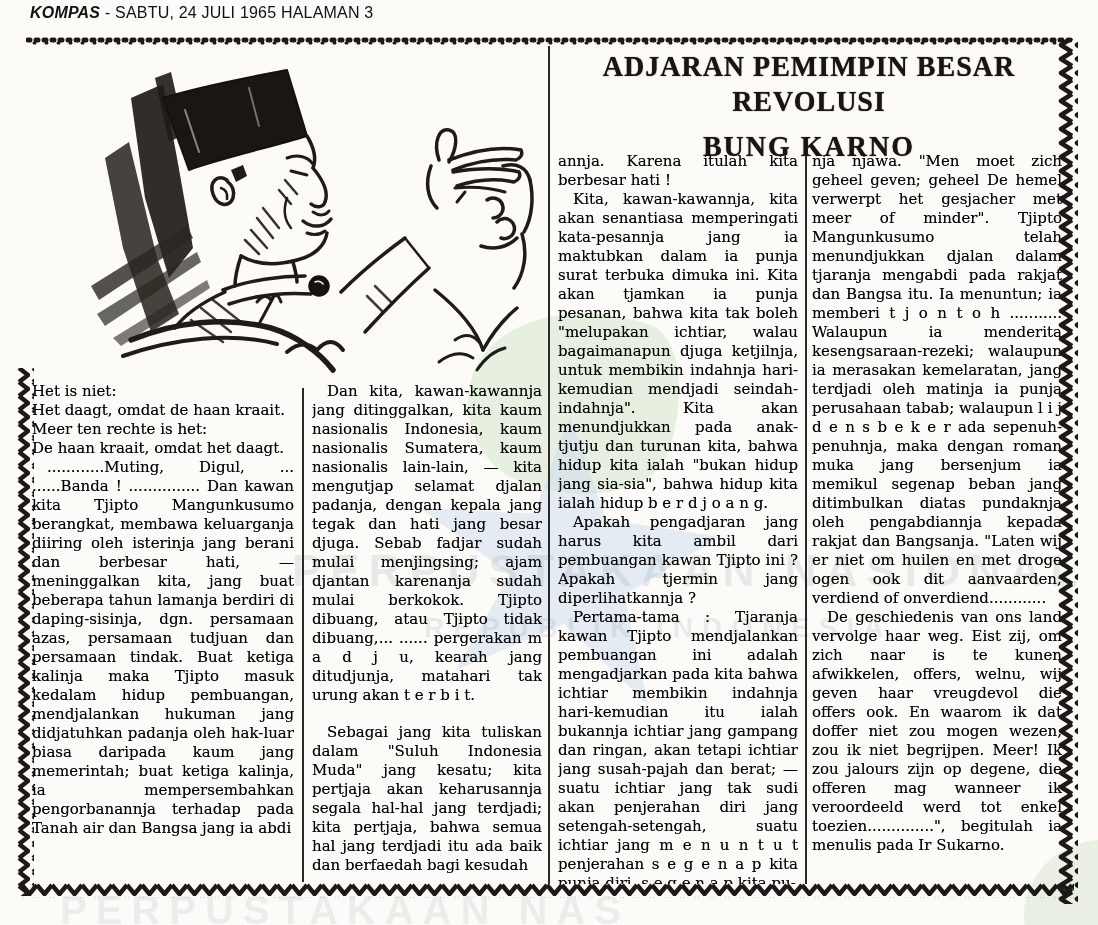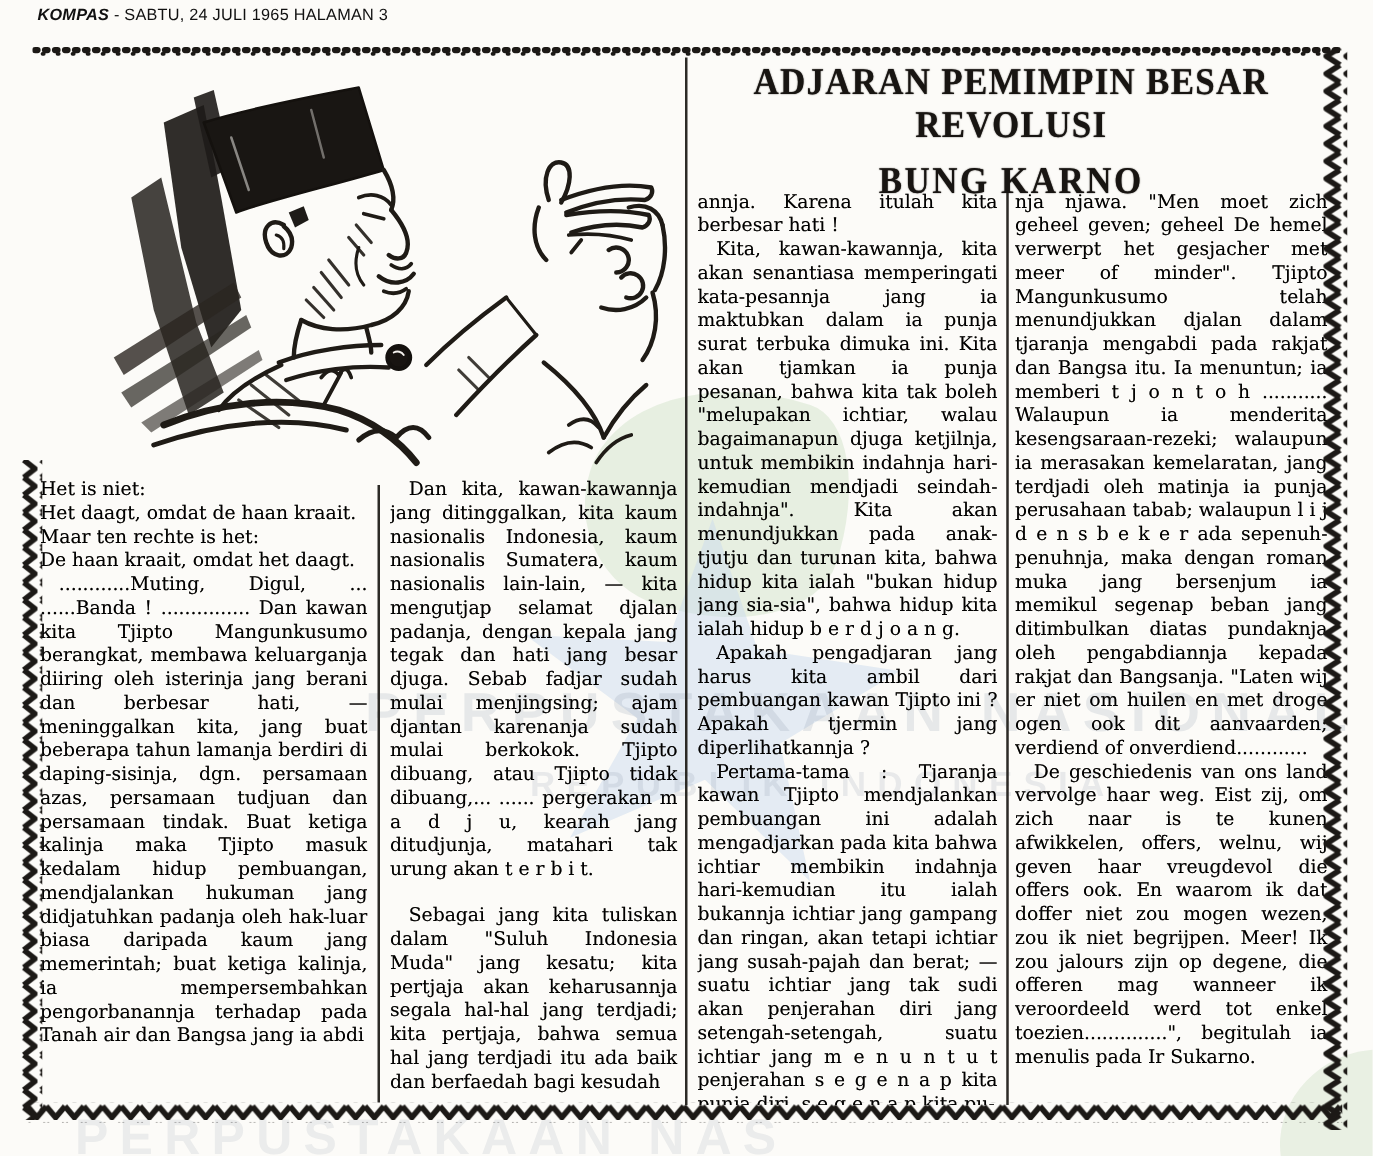--- a/index.html
+++ b/index.html
@@ -4,21 +4,21 @@
 <style>
   html,body{margin:0;padding:0;}
   body{
     width:1098px;height:925px;position:relative;overflow:hidden;
     background:#fcfbf8;
     font-family:"DejaVu Serif", serif;
     color:#27221b;
   }
   
   .page-header{
-    position:absolute;left:30px;top:4px;font-size:13px;
+    position:absolute;left:30px;top:4px;font-size:16px;
     font-family:"Liberation Sans", sans-serif;color:#111;
     letter-spacing:.2px;white-space:nowrap;
   }
   .page-header .brand{font-weight:bold;font-style:italic;}
   
   .border{position:absolute;z-index:5;}
   
   .headline{
     position:absolute;left:556px;top:52px;width:506px;text-align:center;z-index:3;
     font-family:Liberation Serif, serif;font-weight:bold;color:#181512;
@@ -208,21 +208,21 @@
     <path d="M420,300 q14,-10 24,2" stroke-width="3"></path>
     <path d="M404,322 q18,-14 34,-4" stroke-width="3"></path>
     <path d="M442,330 q12,-18 28,-22" stroke-width="3"></path>
   </g>
 </svg>
 
 <div class="col" id="col1">
   <div class="poem">
     <div>Het is niet:</div>
     <div>Het daagt, omdat de haan kraait.</div>
-    <div>Maar ten rechte is het:</div>
+    <div>Meer ten rechte is het:</div>
     <div>De haan kraait, omdat het daagt.</div>
   </div>
   <p>............Muting, Digul, ... ......Banda ! ............... Dan kawan kita Tjipto Mangunkusumo berangkat, membawa keluarganja diiring oleh isterinja jang berani dan berbesar hati, — meninggalkan kita, jang buat beberapa tahun lamanja berdiri di daping-sisinja, dgn. persamaan azas, persamaan tudjuan dan persamaan tindak. Buat ketiga kalinja maka Tjipto masuk kedalam hidup pembuangan, mendjalankan hukuman jang didjatuhkan padanja oleh hak-luar biasa daripada kaum jang memerintah; buat ketiga kalinja, ia mempersembahkan pengorbanannja terhadap pada Tanah air dan Bangsa jang ia abdi</p>
 </div>
 
 <div class="col" id="col2">
   <p>Dan kita, kawan-kawannja jang ditinggalkan, kita kaum nasionalis Indonesia, kaum nasionalis Sumatera, kaum nasionalis lain-lain, — kita mengutjap selamat djalan padanja, dengan kepala jang tegak dan hati jang besar djuga. Sebab fadjar sudah mulai menjingsing; ajam djantan karenanja sudah mulai berkokok. Tjipto dibuang, atau Tjipto tidak dibuang,... ...... pergerakan m a d j u, kearah jang ditudjunja, matahari tak urung akan t e r b i t.</p>
   <p class="gap">Sebagai jang kita tuliskan dalam "Suluh Indonesia Muda" jang kesatu; kita pertjaja akan keharusannja segala hal-hal jang terdjadi; kita pertjaja, bahwa semua hal jang terdjadi itu ada baik dan berfaedah bagi kesudah</p>
 </div>
 

